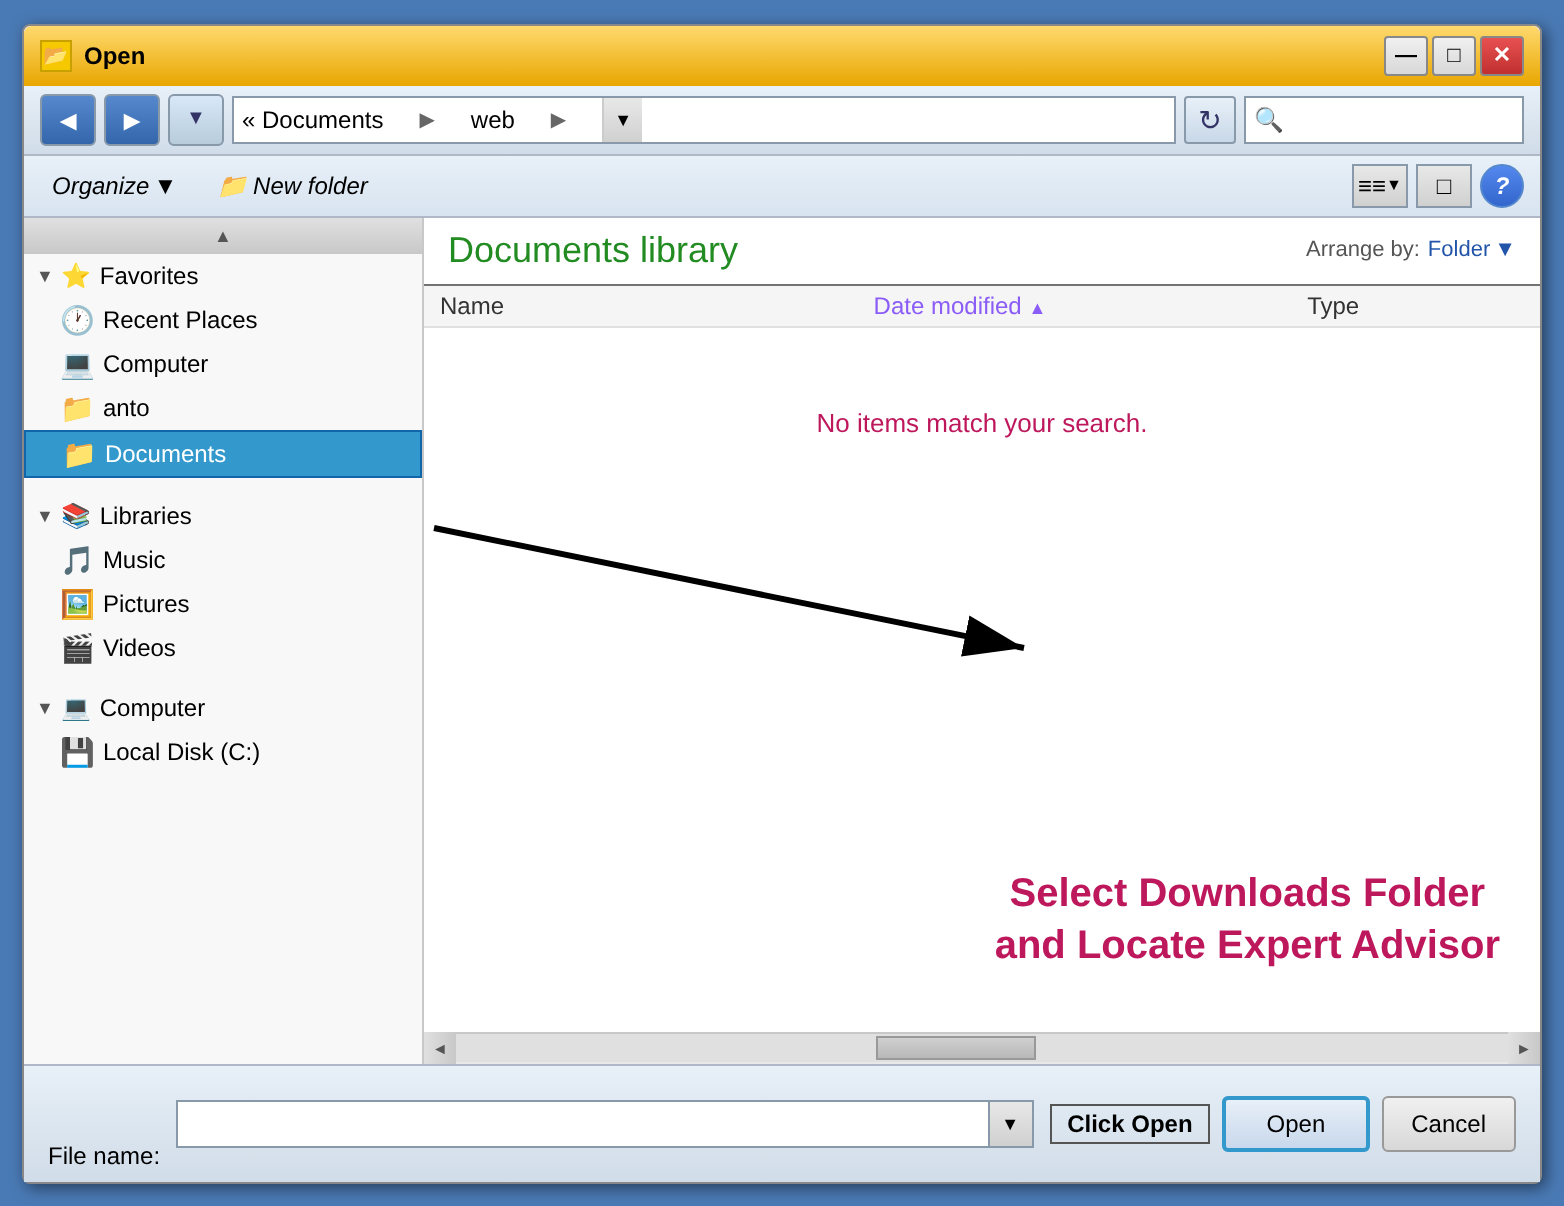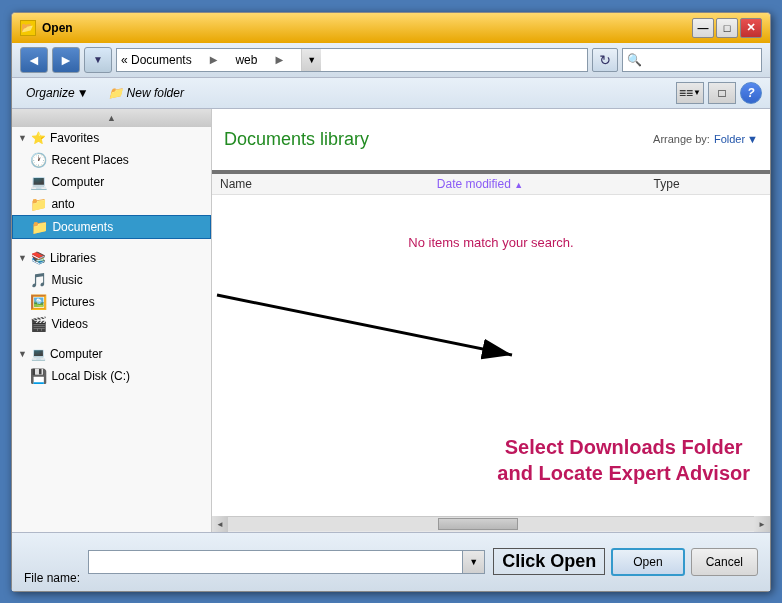--- a/index.html
+++ b/index.html
@@ -196,22 +196,22 @@
     .main-panel {
       flex: 1;
       display: flex;
       flex-direction: column;
       background: white;
       overflow: hidden;
       position: relative;
     }
     .main-header {
       display: flex; align-items: center; justify-content: space-between;
-      padding: 20px 12px;
-      border-bottom: 4px solid #737373;
+      padding: 6px 12px;
+      border-bottom: 1px solid #737373;
       text-align: right;
     }
     .library-title {
       color: #228B22;
       font-size: 18px;
       font-weight: normal;
     }
     .arrange-by {
       font-size: 11px; color: #555;
       display: flex; align-items: center; gap: 4px;
@@ -311,21 +311,21 @@
       border: 1px solid #8899aa; border-left: none;
       background: linear-gradient(to bottom, #e8e8e8, #d0d0d0);
       display: flex; align-items: center; justify-content: center;
       cursor: pointer; font-size: 9px;
     }
 
     .bottom-buttons {
       display: flex; gap: 6px; align-items: center;
     }
     .click-open-label {
-      font-size: 18px; font-weight: bold; color: #000;
+      font-size: 12px; font-weight: bold; color: #000;
       border: 1px solid #555;
       padding: 2px 8px;
     }
     .open-btn {
       height: 28px; padding: 0 20px;
       background: linear-gradient(to bottom, #e8f0f8, #c8d8ec);
       border: 2px solid #3399cc;
       border-radius: 3px;
       cursor: pointer; font-size: 12px;
       display: flex; align-items: center; justify-content: center;

